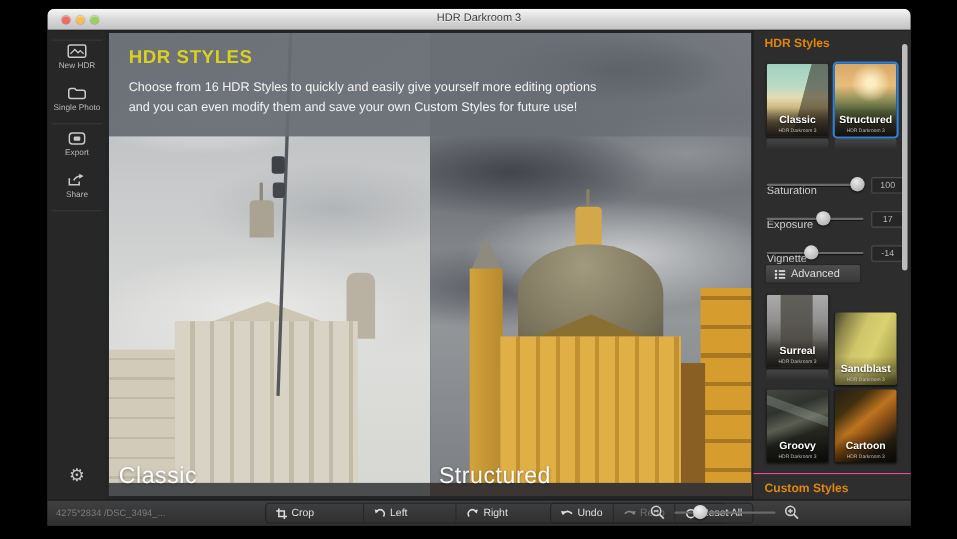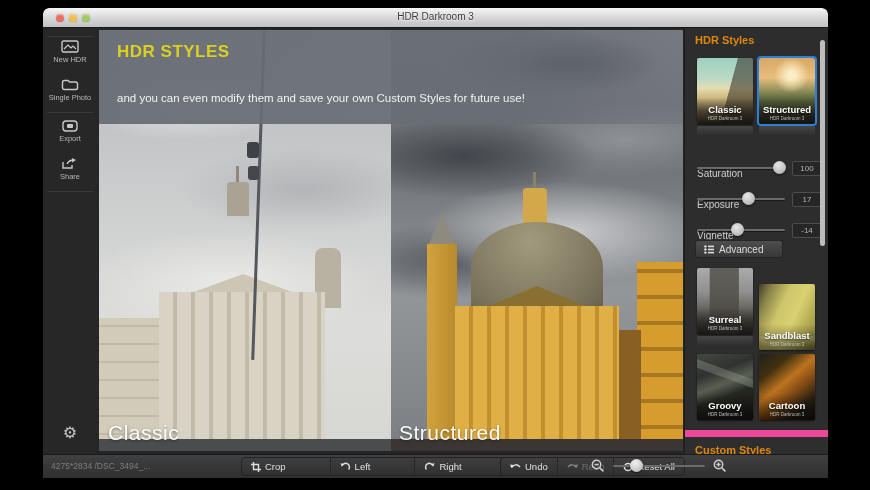--- a/index.html
+++ b/index.html
@@ -117,21 +117,21 @@
   .slider{position:absolute;left:12px;width:88px;height:13px;}
   .slider .track{position:absolute;left:0;right:0;top:6px;height:2px;background:#6a6a6a;border-radius:1px;
     box-shadow:0 1px 0 rgba(0,0,0,.5);}
   .slider .knob{position:absolute;top:0;width:13px;height:13px;border-radius:50%;
     background:radial-gradient(circle at 40% 32%,#e8e8e8,#b9b9b9 70%,#9a9a9a);box-shadow:0 1px 2px rgba(0,0,0,.6);}
   .valbox{position:absolute;left:107px;width:28px;height:13px;background:#262626;border:1px solid #4d4d4d;
     border-radius:2px;color:#b5b5b5;font-size:8px;text-align:center;line-height:13px;}
   #advanced{position:absolute;left:10px;top:212px;width:88px;height:18px;border-radius:3px;
     background:linear-gradient(#4d4d4d,#383838);border:1px solid #262626;color:#ddd;font-size:10px;
     display:flex;align-items:center;gap:5px;padding:0 8px;box-sizing:border-box;}
-  #custom-bar{position:absolute;left:0;right:0;top:402px;bottom:0;background:#2e2e2e;border-top:7px solid #ec4899;}
+  #custom-bar{position:absolute;left:0;right:0;top:402px;bottom:0;background:#2e2e2e;border-top:1px solid #ec4899;}
   #custom-bar .hdr2{position:absolute;left:10px;top:7px;color:#e0870b;font-size:11px;font-weight:bold;}
   #pscroll{position:absolute;right:3px;top:12px;width:5px;height:206px;background:#bdbdbd;border-radius:3px;}
   
   #toolbar{position:absolute;left:0;right:0;bottom:0;height:23px;
     background:linear-gradient(#404040,#2f2f2f);border-top:1px solid #1a1a1a;}
   #fileinfo{position:absolute;left:8px;top:6px;color:#7d7d7d;font-size:8.5px;}
   .tb-group{position:absolute;top:2px;height:17px;display:flex;align-items:stretch;
     background:linear-gradient(#3e3e3e,#303030);border:1px solid #232323;border-radius:4px;}
   .tb-btn{display:flex;align-items:center;gap:4px;padding:0 9px;font-size:9.5px;color:#e0e0e0;
     border-left:1px solid #282828;white-space:nowrap;}
@@ -219,20 +219,21 @@
       <div class="rchurch-ped"></div>
       <div class="rchurch-body"></div>
 
       <div class="street"></div>
 
       <div class="photo-label classic">Classic</div>
       <div class="photo-label structured">Structured</div>
 
       <div id="intro">
         <div class="head">HDR STYLES</div>
+        <div class="l1">Choose from 16 HDR Styles to quickly and easily give yourself more editing options</div>
         <div class="l2">and you can even modify them and save your own Custom Styles for future use!</div>
       </div>
     </div>
   </div>
 
   <div id="panel">
     <div class="hdr">HDR Styles</div>
 
     <div class="thumb t-classic" style="left:12px;top:30px">
       <div class="shade"></div>

